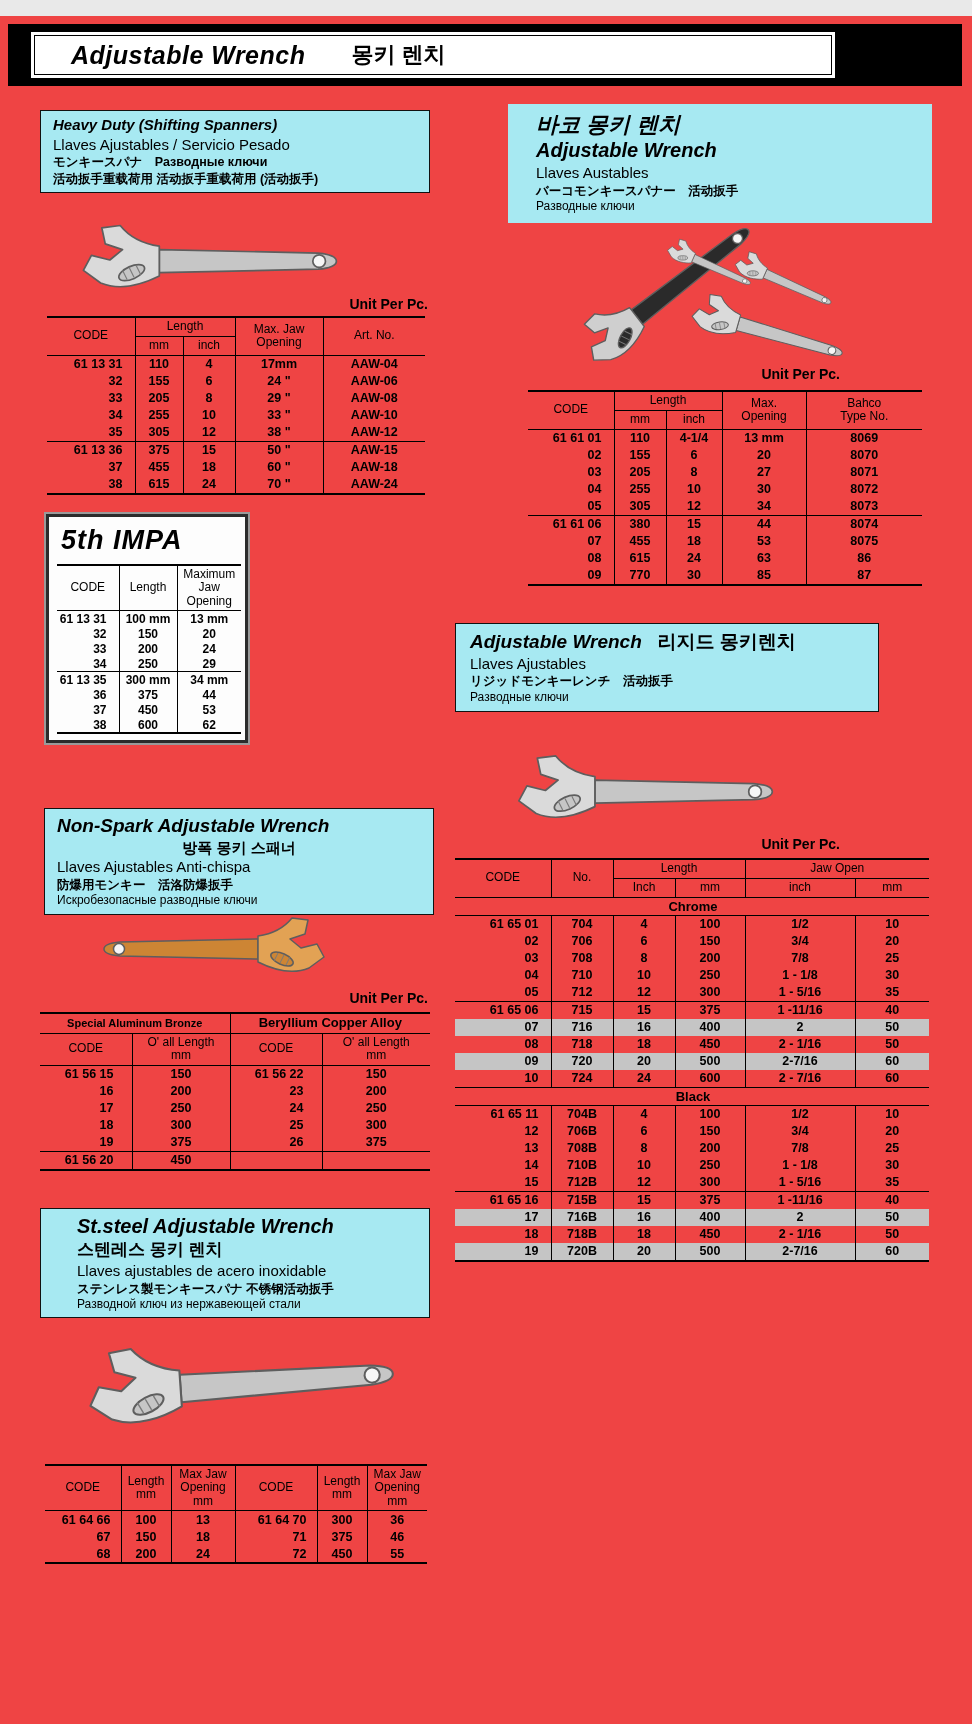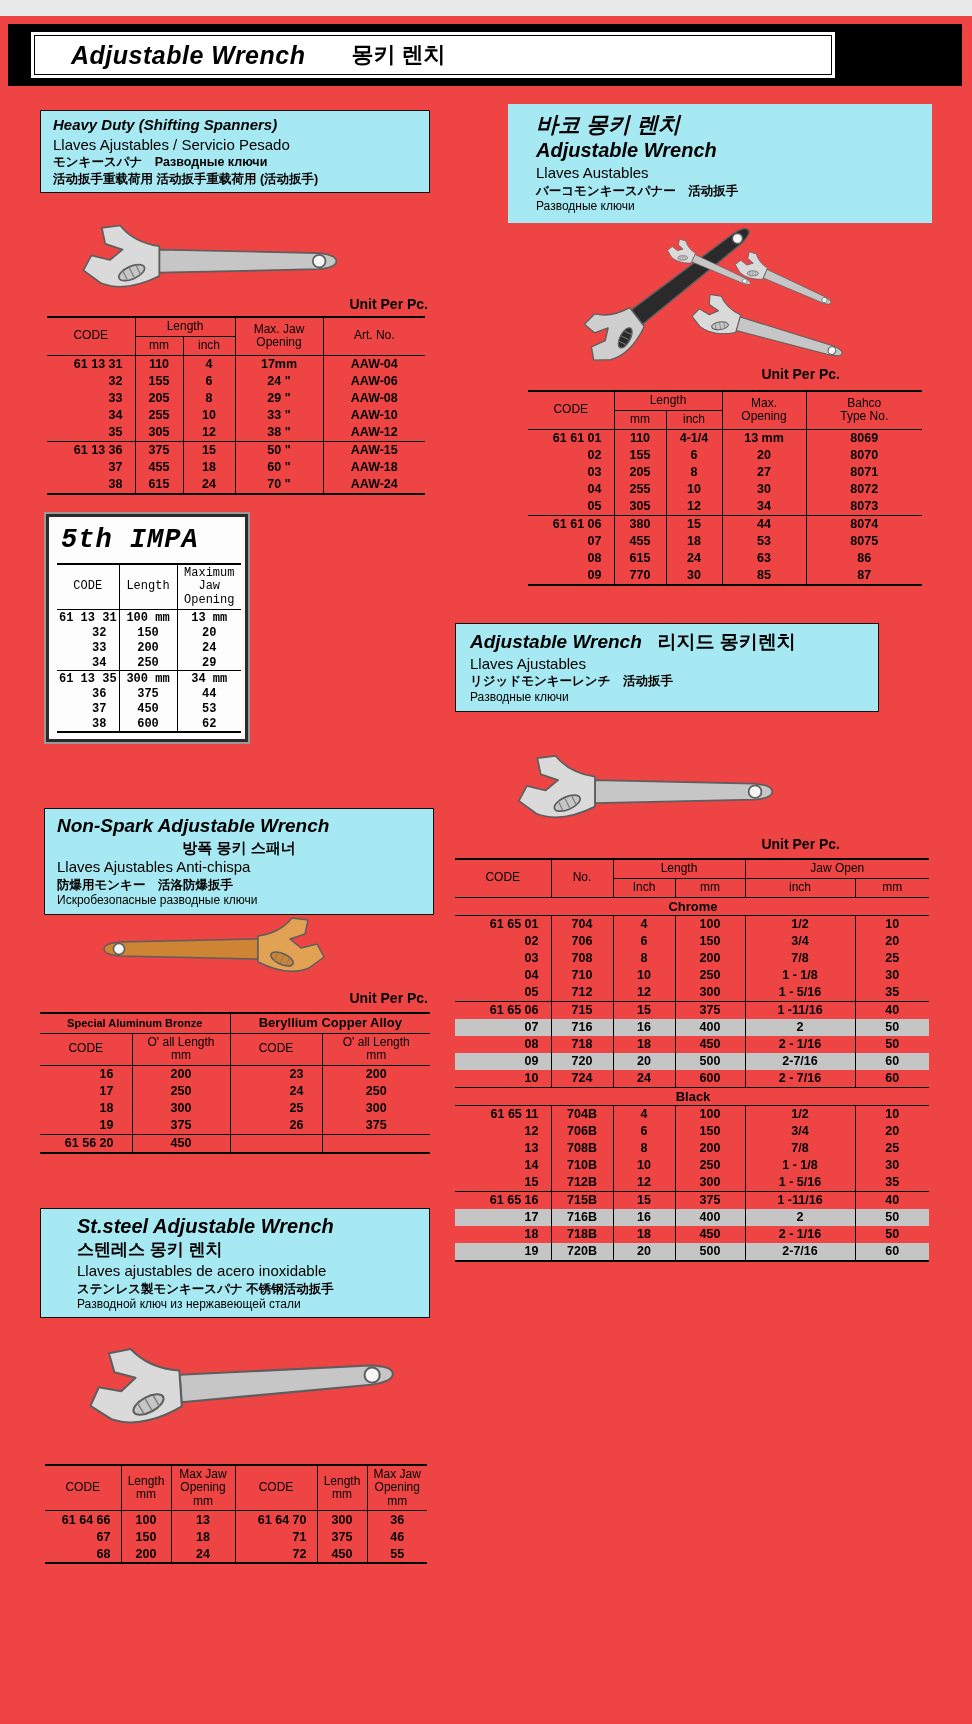--- a/index.html
+++ b/index.html
@@ -172,21 +172,21 @@
         <tr>
           <td>38</td>
           <td>615</td>
           <td>24</td>
           <td>70 "</td>
           <td>AAW-24</td>
         </tr>
       </tbody>
   </table>
 
-  <div class="abs impa-box" style="left:46px;top:498px;width:202px;font-family:Liberation Mono, monospace;">
+  <div class="abs impa-box" style="left:46px;top:498px;width:202px;">
     <div class="impa-title">5th IMPA</div>
     <table class="ctbl" id="t-impa" style="width:100%;">
       <colgroup>
           <col style="width:62px">
           <col style="width:58px">
           <col style="width:64px">
         </colgroup>
       <thead>
         <tr>
           <th class="hb">CODE</th>
@@ -277,20 +277,26 @@
         </th>
         <th class="bl hb">CODE</th>
         <th class="bl hb">
           <span>O' all Length</span>
             <span>mm</span>
         </th>
       </tr>
     </thead>
     <tbody id="tb-nonspark">
         <tr>
+          <td>61 56 15</td>
+          <td>150</td>
+          <td>61 56 22</td>
+          <td>150</td>
+        </tr>
+        <tr>
           <td>16</td>
           <td>200</td>
           <td>23</td>
           <td>200</td>
         </tr>
         <tr>
           <td>17</td>
           <td>250</td>
           <td>24</td>
           <td>250</td>

